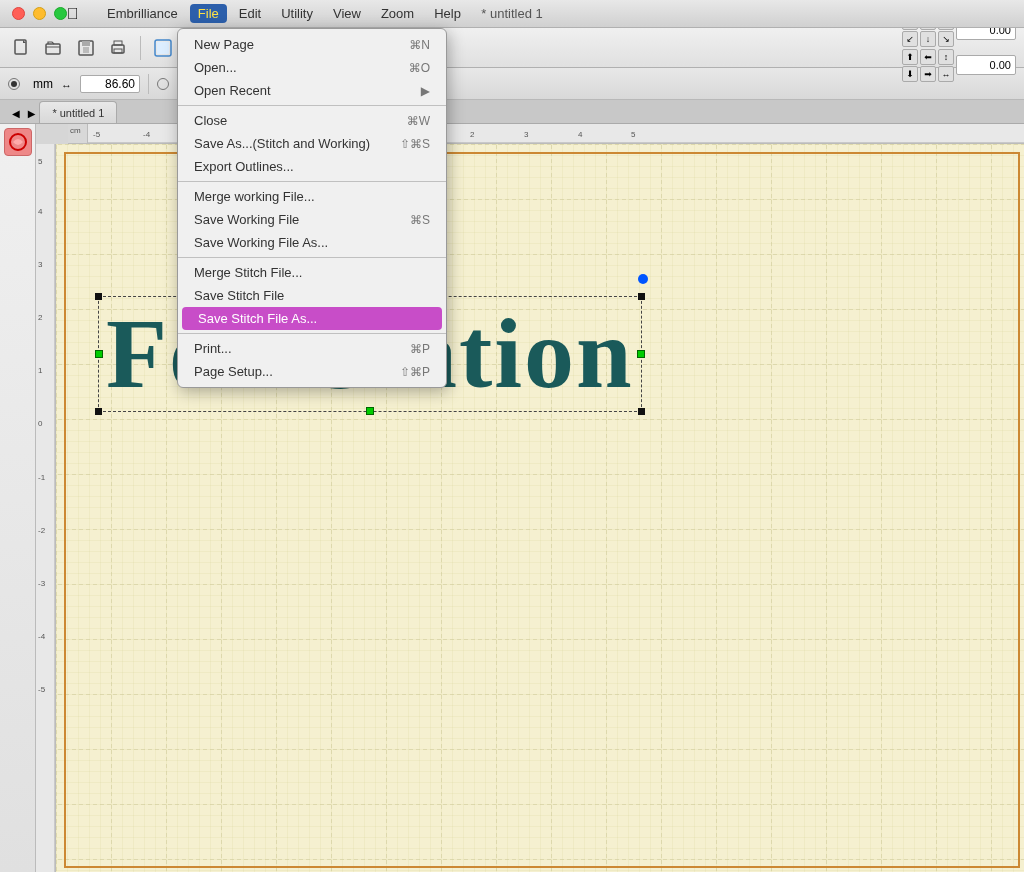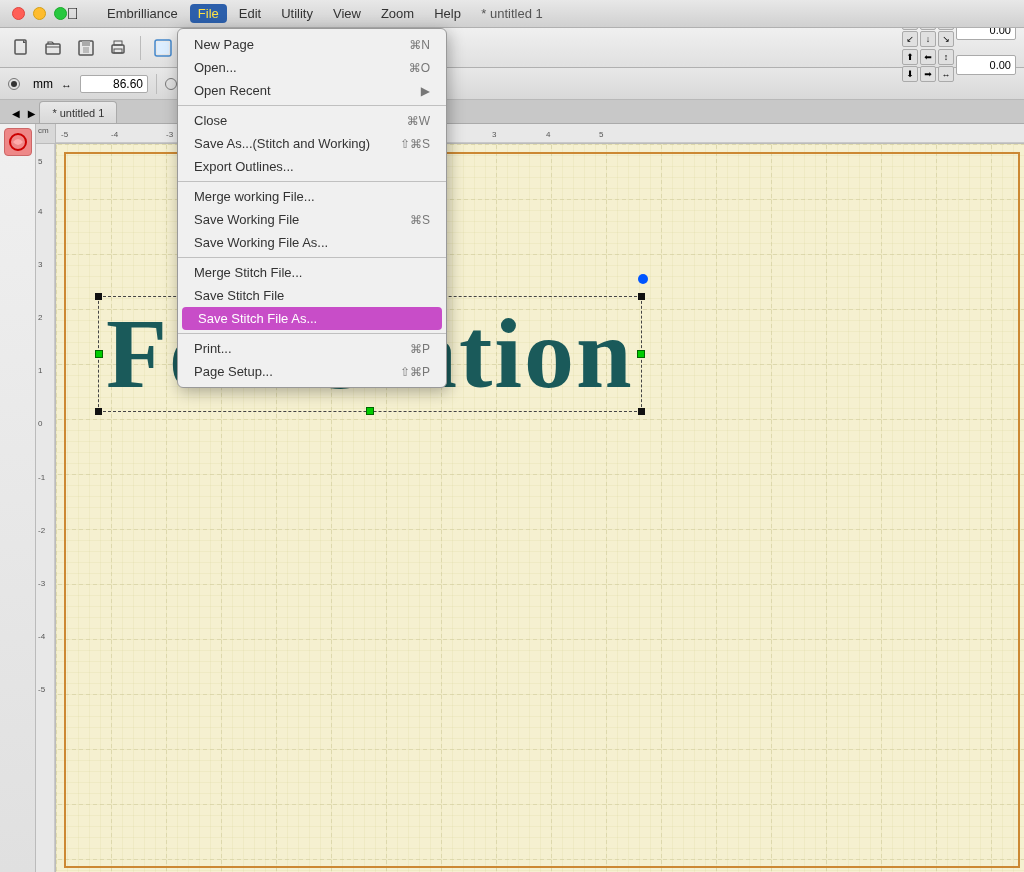--- a/index.html
+++ b/index.html
@@ -71,21 +71,21 @@
     }
     .units-radio { display: flex; align-items: center; gap: 13px; }
     .radio-dot { width: 12px; height: 12px; border-radius: 50%; border: 1.5px solid #777; display: flex; align-items: center; justify-content: center; }
     .radio-dot.selected::after { content: ''; width: 6px; height: 6px; border-radius: 50%; background: #333; }
     .dim-field {
       background: white;
       border: 1px solid #aaa;
       border-radius: 2px;
       padding: 1px 4px;
       font-size: 12px;
-      width: 68px;
+      width: 60px;
       text-align: right;
     }
     .units-sep { width: 1px; height: 20px; background: #bbb; }
 
     
     .tab-bar {
       height: 24px;
       background: #c8c8c8;
       border-bottom: 1px solid #aaa;
       display: flex;
@@ -380,21 +380,21 @@
     <div class="side-btn" style="background:#e88; border-radius:4px; border:1px solid #c66;">
       <svg width="22" height="22" viewBox="0 0 22 22">
           <circle cx="11" cy="11" r="8" fill="none" stroke="#c00" stroke-width="2"></circle>
           <path d="M6 11 Q11 5 16 11 Q11 17 6 11" fill="#ffaaaa"></path>
         </svg>
     </div>
   </div>
 
   <div class="canvas-container">
 
-    <div style="display:flex; height:20px;">
+    <div style="display:flex; height:20px;margin-left:32px;">
       <div class="ruler-corner">
         <span style="font-size:8px; color:#555; padding:2px; display:block;">cm</span>
       </div>
       <div class="ruler-top" style="flex:1; position:relative;">
         <svg width="100%" height="20" style="position:absolute; top:0; left:0;">
           <line x1="0" y1="19" x2="100%" y2="19" stroke="#aaa" stroke-width="1"></line>
 
           <text x="5" y="13" font-size="8" fill="#555">-5</text>
           <text x="55" y="13" font-size="8" fill="#555">-4</text>
           <text x="110" y="13" font-size="8" fill="#555">-3</text>

